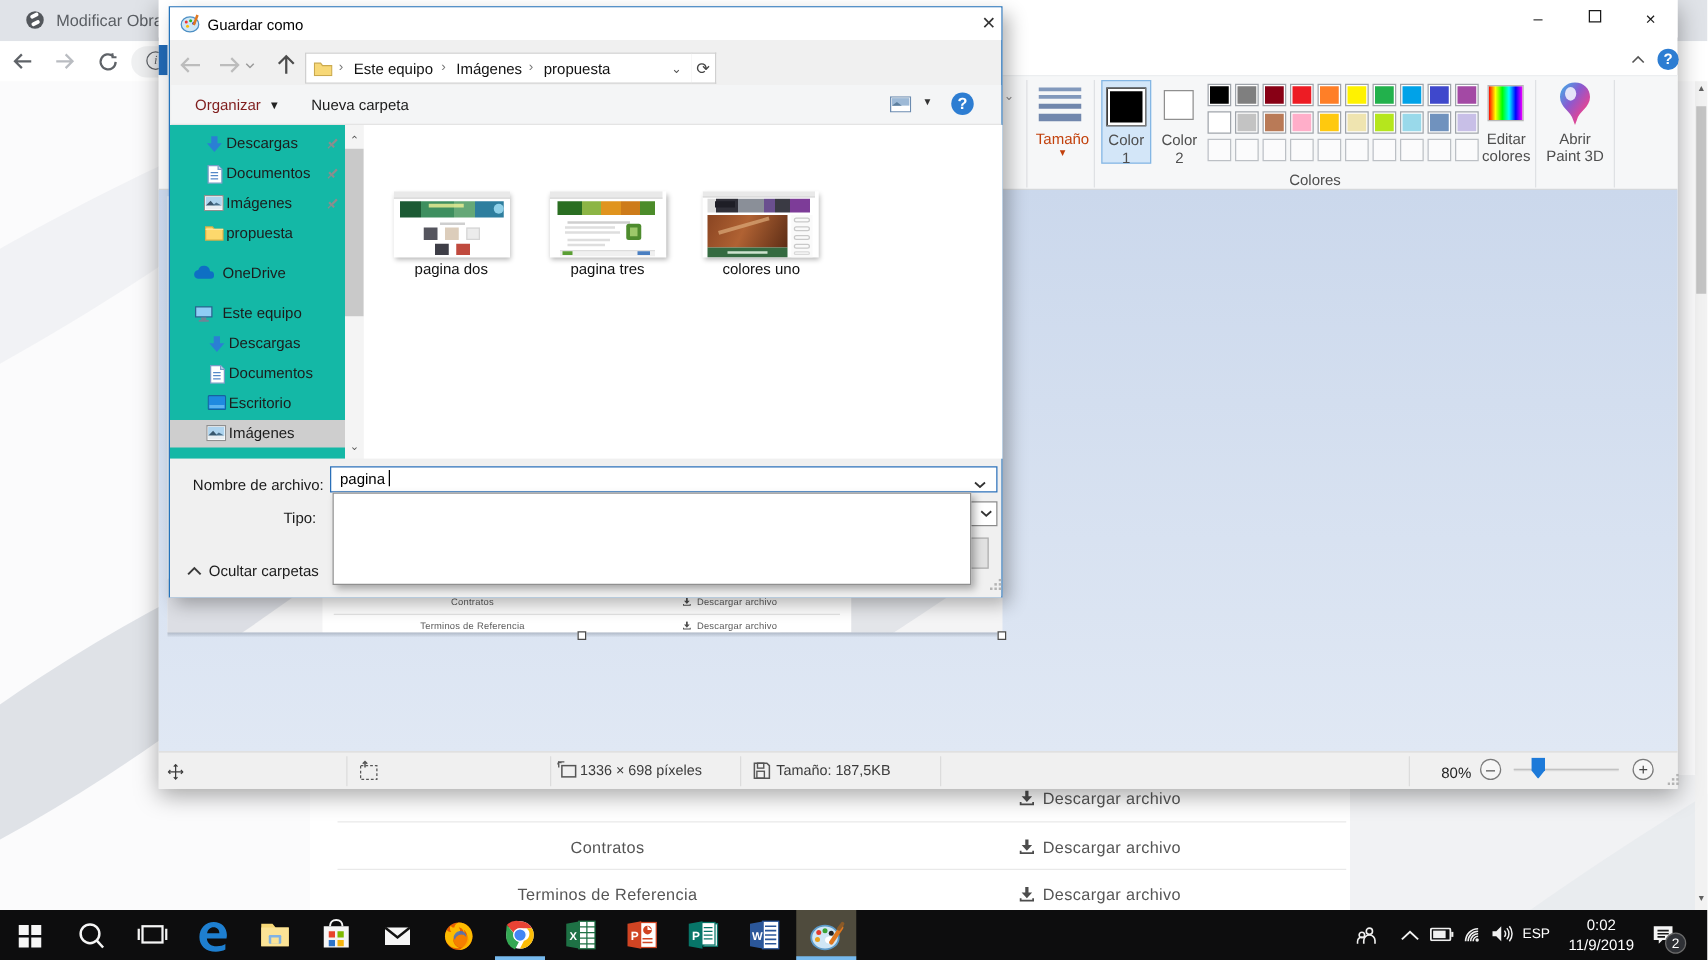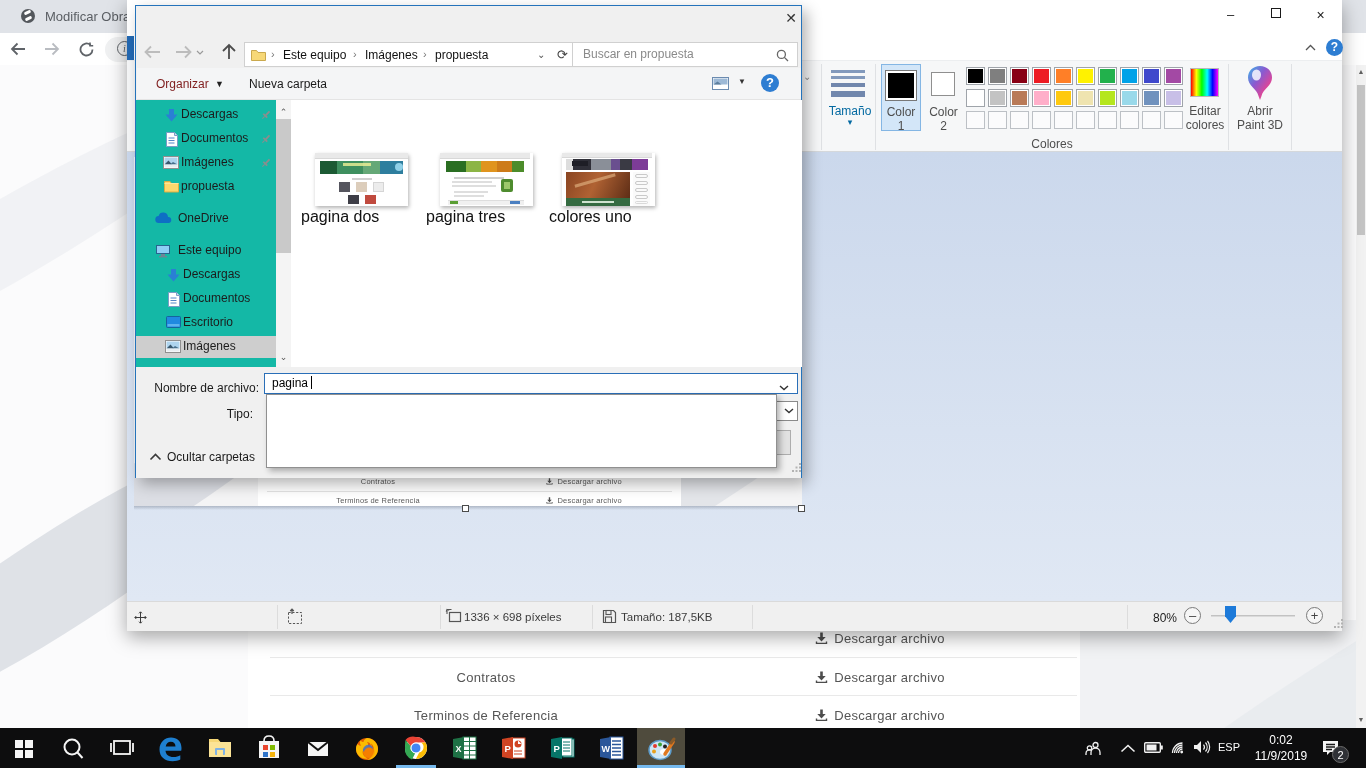--- a/index.html
+++ b/index.html
@@ -26,21 +26,21 @@
 #csbthumb{left:1357px;top:85px;width:8px;height:150px;background:#c4c4c4}
 
 #paint{left:127px;top:0;width:1215px;height:631px;background:#fff;box-shadow:0 6px 18px rgba(0,0,0,.35)}
 #pt-title{left:0;top:0;width:1215px;height:30px;background:#fff}
 .winbtn{position:absolute;top:0;width:45px;height:30px;color:#1a1a1a;font-size:13px;text-align:center;line-height:30px}
 #archivo{left:0;top:36px;width:7px;height:24px;background:#2268b2}
 #helpq{left:1199px;top:39px;width:17px;height:17px;border-radius:50%;background:#2d7dd2;color:#fff;font-size:12px;font-weight:bold;text-align:center;line-height:17px}
 #ribbon{left:0;top:60px;width:1215px;height:92px;background:#f6f7f8;border-top:1px solid #eceef0;border-bottom:1px solid #d5d8db}
 .rsep{position:absolute;top:3px;height:86px;width:1px;background:#dfe1e4}
 .rlabel{position:absolute;font-size:12px;color:#4e4e4e;text-align:center}
-.gray{color:#0369a1}
+.gray{color:#c2410c}
 .cell{position:absolute;width:19px;height:18px;border:1px solid #9fa4aa;background:#fff;padding:1px}
 .cell>div{width:100%;height:100%}
 .cellE{position:absolute;width:19px;height:18px;border:1px solid #bcc0c5;background:#fbfbfc}
 
 #cvarea{left:0;top:152px;width:1215px;height:449px;background:linear-gradient(#cbd8ec,#e0e8f4)}
 #cvimg{left:7px;top:5px;width:668px;height:349px;background:#f4f4f5;overflow:hidden}
 #cvcol{position:absolute;left:124px;top:0;width:423px;height:349px;background:#fff}
 .cvrow{position:absolute;font-size:7.5px;color:#5a5a5a;letter-spacing:.2px}
 .cvsep{position:absolute;border-top:1px solid #e4e4e4}
 #cvshadow{left:7px;top:354px;width:670px;height:4px;background:linear-gradient(rgba(120,130,145,.45),rgba(120,130,145,0))}
@@ -58,21 +58,21 @@
 #addrbar{left:108px;top:36px;width:310px;height:25px;background:#fff;border:1px solid #d0d0d0}
 #refreshbox{left:417px;top:36px;width:20px;height:25px;background:#fff;border:1px solid #d0d0d0;border-left:none;color:#444;font-size:13px;text-align:center;line-height:24px}
 #searchbox{left:436px;top:36px;width:226px;height:25px;background:#fff;border:1px solid #d0d0d0;font-size:12px;color:#8a8a8a;line-height:23px;padding-left:10px}
 #toolrow{left:1px;top:62px;width:664px;height:32px;background:#f4f5f6;border-bottom:1px solid #e4e4e4}
 #main-white{left:155px;top:94px;width:511px;height:267px;background:#fff}
 #sidebar{left:0;top:94px;width:140px;height:267px;background:#14b8a6}
 .sbitem{position:absolute;font-size:12px;color:#1c1c1c;white-space:nowrap}
 .sbsel{position:absolute;left:0;top:236px;width:140px;height:22px;background:#cecece}
 #sbscroll{left:140px;top:94px;width:15px;height:267px;background:#f4f4f4}
 .thumb{position:absolute;top:53px;width:93px;height:53px;background:#fff;box-shadow:1px 2px 4px rgba(0,0,0,.3);overflow:hidden}
-.tlabel{position:absolute;top:108px;font-size:16px;color:#111;width:120px}
+.tlabel{position:absolute;top:108px;font-size:12px;color:#111;text-align:center;width:120px}
 #botpanel{left:0;top:361px;width:665px;height:111px;background:#f0f0f0}
 .blabel{position:absolute;font-size:12px;color:#1a1a1a;text-align:right}
 #fninput{left:128px;top:367px;width:534px;height:21px;background:#fff;border:1px solid #2a6fb8;font-size:12px;color:#000;line-height:19px;padding-left:7px}
 #tipo-sliver{left:640px;top:395px;width:22px;height:20px;background:#fff;border:1px solid #8a8a8a}
 #btn-sliver{left:640px;top:424px;width:15px;height:25px;background:#e1e1e1;border:1px solid #adadad}
 #dropdown{left:130px;top:388px;width:511px;height:74px;background:#fff;border:1px solid #909090;box-shadow:3px 3px 6px rgba(0,0,0,.3)}
 #ocultar{left:31px;top:444px;font-size:12px;color:#1a1a1a}
 
 #taskbar{left:0;top:728px;width:1366px;height:40px;background:#0d0d0e}
 .tbi{position:absolute;top:728px;width:48px;height:40px}
@@ -307,20 +307,31 @@
         <rect x="7" y="3.5" width="2" height="2"></rect>
         <rect x="7" y="7" width="2" height="2"></rect>
         <rect x="3.5" y="3.5" width="2" height="2"></rect>
         <rect x="3.5" y="7" width="2" height="2"></rect>
         <rect x="0" y="7" width="2" height="2"></rect>
       </g>
     </svg>
 </div>
 
 <div class="abs" id="dlg">
+  <div class="abs" id="dlg-title">
+    <svg style="position:absolute;left:8px;top:4px" width="17" height="17" viewBox="0 0 17 17">
+        <ellipse cx="8" cy="9.5" rx="7" ry="6" fill="#cfe6f5" stroke="#4d8fc4" stroke-width="1"></ellipse>
+        <circle cx="5" cy="7.5" r="1.2" fill="#e33"></circle>
+        <circle cx="8.5" cy="6.5" r="1.2" fill="#2b2"></circle>
+        <circle cx="11" cy="8.5" r="1.2" fill="#23c"></circle>
+        <circle cx="6" cy="11" r="1.2" fill="#fb0"></circle>
+        <path d="M11 10l3-8" stroke="#e07820" stroke-width="2"></path>
+      </svg>
+    <span>Guardar como</span>
+  </div>
   <div class="abs" id="dlg-x">✕</div>
   <svg style="position:absolute;left:8px;top:39px" width="17" height="14" viewBox="0 0 17 14">
       <path d="M16 7H2M7 1.5L1.5 7 7 12.5" fill="none" stroke="#bcbcbc" stroke-width="1.8"></path>
     </svg>
   <svg style="position:absolute;left:39px;top:39px" width="17" height="14" viewBox="0 0 17 14">
       <path d="M1 7h14M10 1.5L15.5 7 10 12.5" fill="none" stroke="#bcbcbc" stroke-width="1.8"></path>
     </svg>
   <svg style="position:absolute;left:60px;top:44px" width="8" height="5" viewBox="0 0 8 5">
       <path d="M1 1l3 3 3-3" fill="none" stroke="#9a9a9a" stroke-width="1.2"></path>
     </svg>
@@ -333,26 +344,20 @@
       </svg>
     <span style="position:absolute;left:26px;top:5px;font-size:11px;color:#777">›</span>
     <span style="position:absolute;left:38px;top:5px;font-size:12px;color:#111">Este equipo</span>
     <span style="position:absolute;left:108px;top:5px;font-size:11px;color:#777">›</span>
     <span style="position:absolute;left:120px;top:5px;font-size:12px;color:#111">Imágenes</span>
     <span style="position:absolute;left:178px;top:5px;font-size:11px;color:#777">›</span>
     <span style="position:absolute;left:190px;top:5px;font-size:12px;color:#111">propuesta</span>
     <span style="position:absolute;left:292px;top:6px;font-size:10px;color:#555">⌄</span>
   </div>
   <div class="abs" id="refreshbox">⟳</div>
-  <div class="abs" id="searchbox">Buscar en propuesta
-    <svg style="position:absolute;right:8px;top:6px" width="13" height="13" viewBox="0 0 13 13">
-        <circle cx="5.4" cy="5.4" r="4" fill="none" stroke="#666" stroke-width="1.3"></circle>
-        <path d="M8.4 8.4l3.6 3.6" stroke="#666" stroke-width="1.3"></path>
-      </svg>
-  </div>
   <div class="abs" id="toolrow">
     <span style="position:absolute;left:19px;top:9px;font-size:12px;color:#7f1d1d">Organizar</span>
     <span style="position:absolute;left:78px;top:11px;font-size:9px;color:#222">▼</span>
     <span style="position:absolute;left:112px;top:9px;font-size:12px;color:#1a1a1a">Nueva carpeta</span>
     <svg style="position:absolute;left:575px;top:9px" width="17" height="13" viewBox="0 0 17 13">
         <rect x="0.5" y="0.5" width="16" height="12" fill="#fff" stroke="#6b8bb0"></rect>
         <rect x="1.5" y="1.5" width="14" height="6" fill="#9db9d6"></rect>
         <path d="M1.5 7.5l4-3 4 3z" fill="#5d7f9e"></path>
       </svg>
     <span style="position:absolute;left:601px;top:9px;font-size:8px;color:#333">▼</span>

